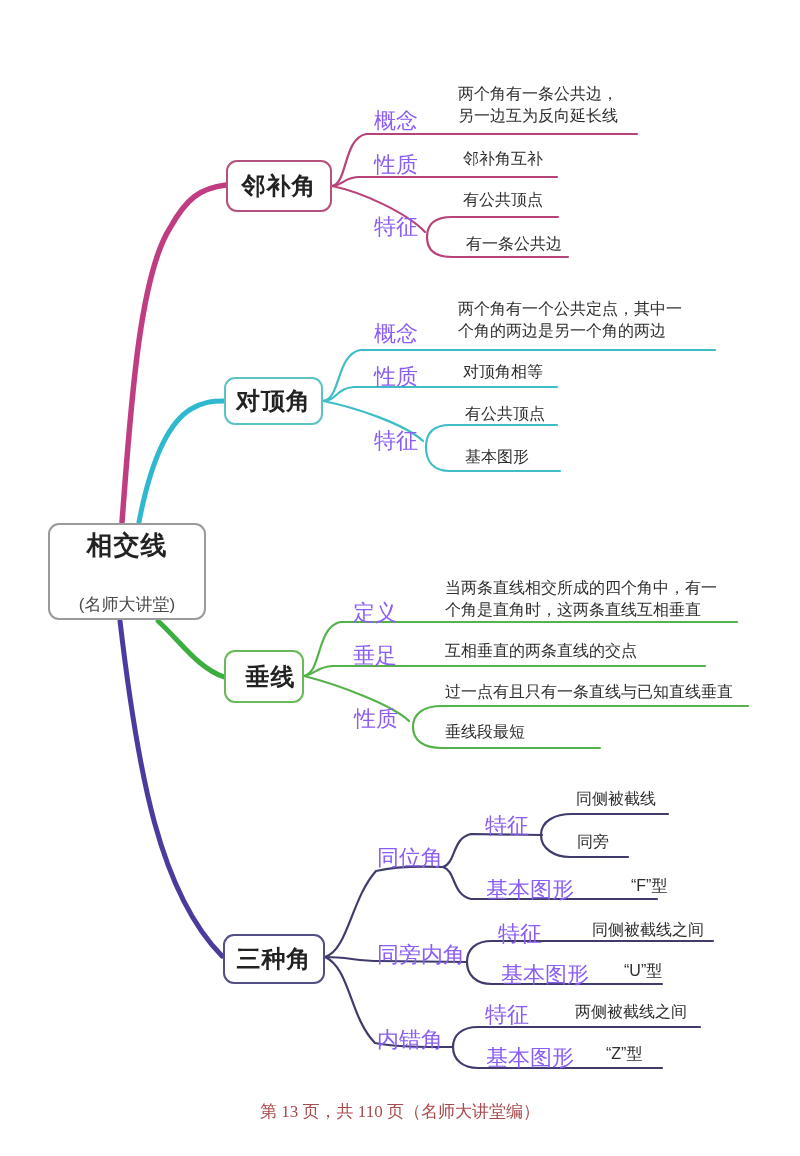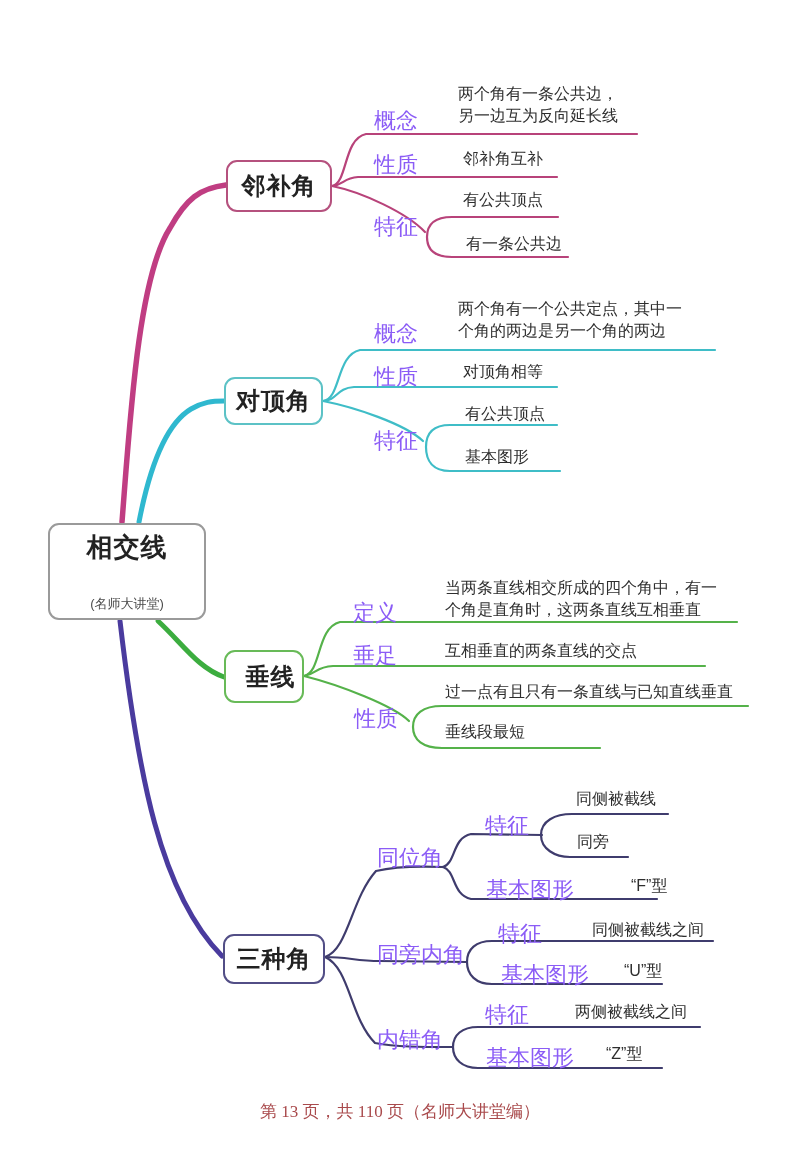--- a/index.html
+++ b/index.html
@@ -8,21 +8,21 @@
     font-family:"Liberation Sans","DejaVu Sans",sans-serif;color:#2e2e2e;overflow:hidden;
   }
   svg.links{position:absolute;left:0;top:0;width:800px;height:1156px;}
   .node{
     position:absolute;background:#ffffff;border-radius:11px;
     display:flex;align-items:center;justify-content:center;
     font-weight:bold;color:#222;box-sizing:border-box;
   }
   .node.root{flex-direction:column;}
   .root-title{font-size:26px;font-weight:bold;letter-spacing:1px;}
-  .root-sub{font-size:13px;font-weight:normal;color:#4a4a4a;margin-top:30px;}
+  .root-sub{font-size:17px;font-weight:normal;color:#4a4a4a;margin-top:30px;}
   .branch-title{font-size:24px;letter-spacing:1px;}
   .lbl{position:absolute;font-size:22px;color:#8b5cf6;white-space:nowrap;text-align:right;}
   .leaf{position:absolute;font-size:16px;color:#2e2e2e;white-space:pre-line;line-height:22px;}
   .footer{
     position:absolute;left:0;top:1100px;width:800px;text-align:center;
     font-family:"Liberation Serif","DejaVu Serif",serif;font-size:17px;color:#a94a4c;
   }
 </style>
 </head>
 <body>

